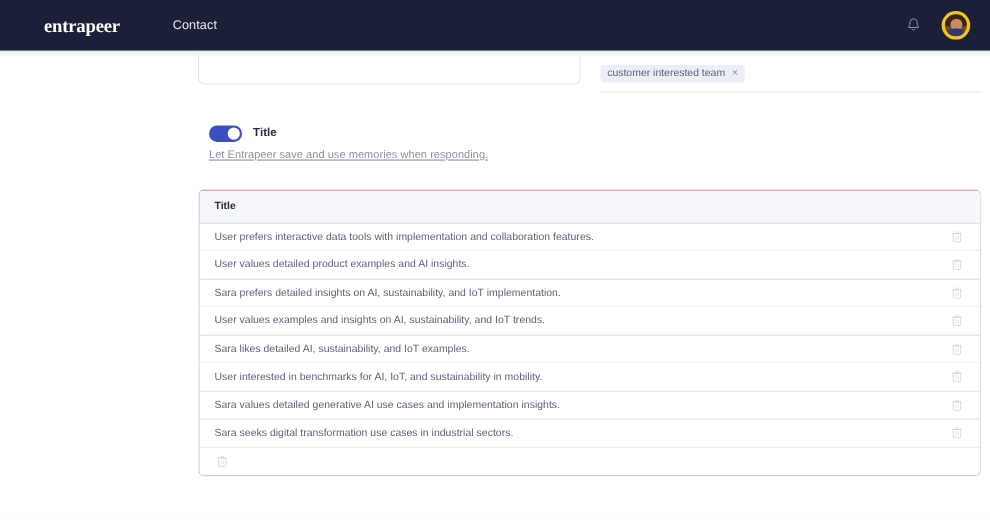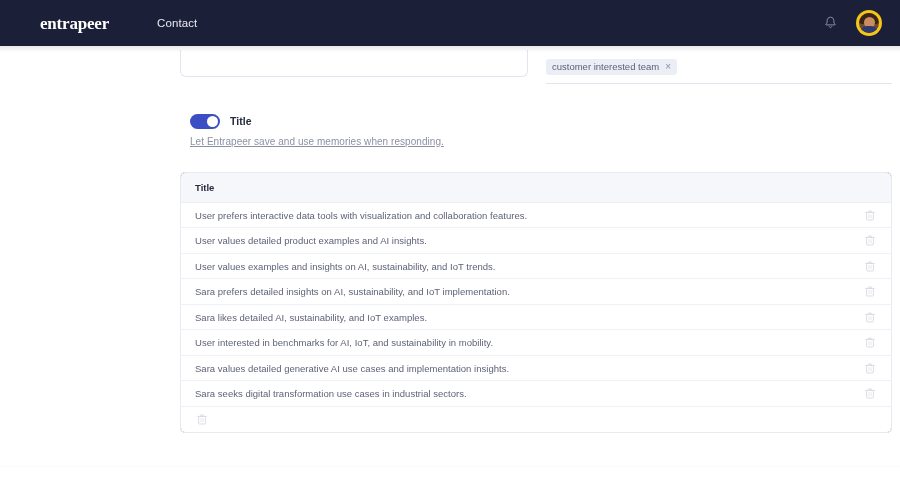--- a/index.html
+++ b/index.html
@@ -355,21 +355,21 @@
       </div>
       <div class="memory-sub">Let Entrapeer save and use memories when responding.</div>
     </div>
 
     <div class="table-card">
       <div class="table-head">
         <div class="table-head-title">Title</div>
       </div>
       <div id="rows-container">
           <div class="table-row">
-            <div class="row-title">User prefers interactive data tools with visualization and collaboration features.</div>
+            <div class="row-title">User prefers interactive data tools with implementation and collaboration features.</div>
             <button class="row-delete">
               <svg width="10" height="11" viewBox="0 0 10 11" fill="none">
                 <rect x="1.6" y="2.4" width="6.8" height="7.6" rx="1" stroke="#b6b9c9" stroke-width="0.9"></rect>
                 <path d="M0.7 2.4h8.6" stroke="#b6b9c9" stroke-width="0.9" stroke-linecap="round"></path>
                 <path d="M3.7 2.4V1.3c0-.3.2-.5.5-.5h1.6c.3 0 .5.2.5.5v1.1" stroke="#b6b9c9" stroke-width="0.9"></path>
                 <path d="M4 4.6v3.2M6 4.6v3.2" stroke="#c8cad7" stroke-width="0.8" stroke-linecap="round"></path>
               </svg>
             </button>
           </div>
           <div class="table-row">
@@ -377,32 +377,32 @@
             <button class="row-delete">
               <svg width="10" height="11" viewBox="0 0 10 11" fill="none">
                 <rect x="1.6" y="2.4" width="6.8" height="7.6" rx="1" stroke="#b6b9c9" stroke-width="0.9"></rect>
                 <path d="M0.7 2.4h8.6" stroke="#b6b9c9" stroke-width="0.9" stroke-linecap="round"></path>
                 <path d="M3.7 2.4V1.3c0-.3.2-.5.5-.5h1.6c.3 0 .5.2.5.5v1.1" stroke="#b6b9c9" stroke-width="0.9"></path>
                 <path d="M4 4.6v3.2M6 4.6v3.2" stroke="#c8cad7" stroke-width="0.8" stroke-linecap="round"></path>
               </svg>
             </button>
           </div>
           <div class="table-row">
+            <div class="row-title">Sara prefers detailed insights on AI, sustainability, and IoT implementation.</div>
+            <button class="row-delete">
+              <svg width="10" height="11" viewBox="0 0 10 11" fill="none">
+                <rect x="1.6" y="2.4" width="6.8" height="7.6" rx="1" stroke="#b6b9c9" stroke-width="0.9"></rect>
+                <path d="M0.7 2.4h8.6" stroke="#b6b9c9" stroke-width="0.9" stroke-linecap="round"></path>
+                <path d="M3.7 2.4V1.3c0-.3.2-.5.5-.5h1.6c.3 0 .5.2.5.5v1.1" stroke="#b6b9c9" stroke-width="0.9"></path>
+                <path d="M4 4.6v3.2M6 4.6v3.2" stroke="#c8cad7" stroke-width="0.8" stroke-linecap="round"></path>
+              </svg>
+            </button>
+          </div>
+          <div class="table-row">
             <div class="row-title">User values examples and insights on AI, sustainability, and IoT trends.</div>
-            <button class="row-delete">
-              <svg width="10" height="11" viewBox="0 0 10 11" fill="none">
-                <rect x="1.6" y="2.4" width="6.8" height="7.6" rx="1" stroke="#b6b9c9" stroke-width="0.9"></rect>
-                <path d="M0.7 2.4h8.6" stroke="#b6b9c9" stroke-width="0.9" stroke-linecap="round"></path>
-                <path d="M3.7 2.4V1.3c0-.3.2-.5.5-.5h1.6c.3 0 .5.2.5.5v1.1" stroke="#b6b9c9" stroke-width="0.9"></path>
-                <path d="M4 4.6v3.2M6 4.6v3.2" stroke="#c8cad7" stroke-width="0.8" stroke-linecap="round"></path>
-              </svg>
-            </button>
-          </div>
-          <div class="table-row">
-            <div class="row-title">Sara prefers detailed insights on AI, sustainability, and IoT implementation.</div>
             <button class="row-delete">
               <svg width="10" height="11" viewBox="0 0 10 11" fill="none">
                 <rect x="1.6" y="2.4" width="6.8" height="7.6" rx="1" stroke="#b6b9c9" stroke-width="0.9"></rect>
                 <path d="M0.7 2.4h8.6" stroke="#b6b9c9" stroke-width="0.9" stroke-linecap="round"></path>
                 <path d="M3.7 2.4V1.3c0-.3.2-.5.5-.5h1.6c.3 0 .5.2.5.5v1.1" stroke="#b6b9c9" stroke-width="0.9"></path>
                 <path d="M4 4.6v3.2M6 4.6v3.2" stroke="#c8cad7" stroke-width="0.8" stroke-linecap="round"></path>
               </svg>
             </button>
           </div>
           <div class="table-row">

